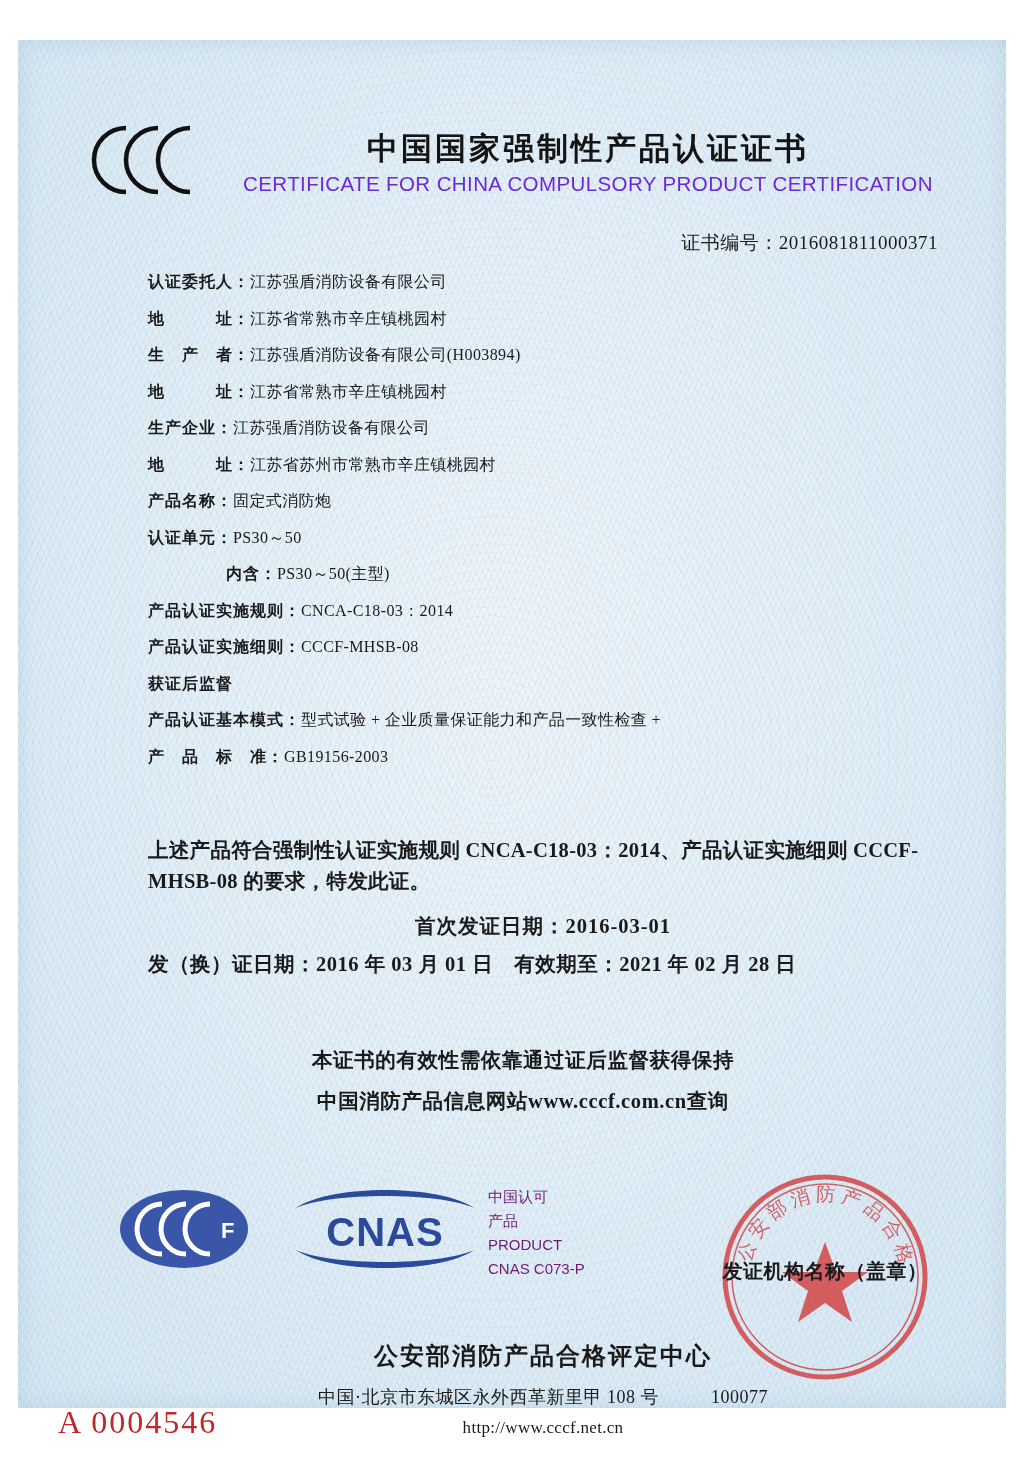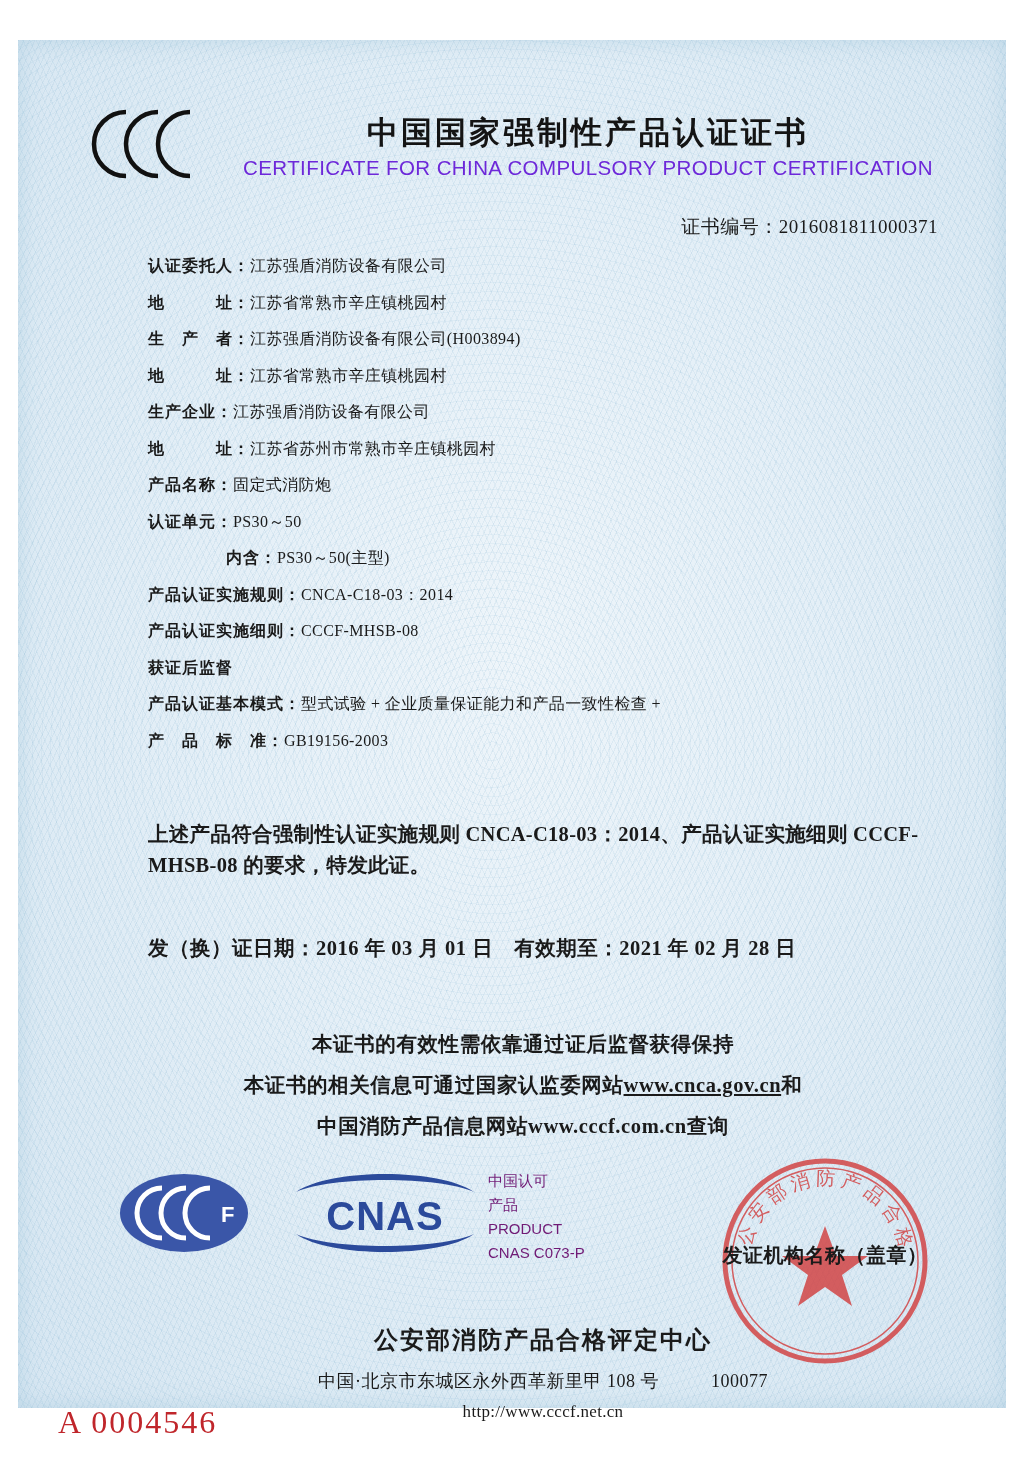--- a/index.html
+++ b/index.html
@@ -37,21 +37,21 @@
     left: 18px;
     top: 40px;
     width: 988px;
     height: 1368px;
     box-shadow: inset 0 0 22px rgba(140,185,210,0.35);
     pointer-events: none;
   }
   .content {
     position: absolute;
     left: 18px;
-    top: 24px;
+    top: 40px;
     width: 852px;
     height: 1368px;
     color: #1a1a1a;
   }
 
   
   .ccc-logo {
     position: absolute;
     left: 62px;
     top: 78px;
@@ -331,27 +331,25 @@
         <span class="val">型式试验 + 企业质量保证能力和产品一致性检查 +</span>
       </div>
       <div class="row">
         <span class="lbl">产　品　标　准：</span>
         <span class="val">GB19156-2003</span>
       </div>
     </div>
 
     <div class="flow para-statement">上述产品符合强制性认证实施规则 CNCA-C18-03：2014、产品认证实施细则 CCCF-MHSB-08 的要求，特发此证。</div>
 
+    <div class="first-issue">首次发证日期：2016-03-01</div>
     <div class="issue-line">发（换）证日期：2016 年 03 月 01 日　有效期至：2021 年 02 月 28 日</div>
 
     <div class="notes">
       <div>本证书的有效性需依靠通过证后监督获得保持</div>
-      <div>
-        <span>本证书的相关信息可通过国家认监委网站</span><span class="u">www.cnca.gov.cn</span><span>和</span>
-      </div>
       <div>
         <span>中国消防产品信息网站</span><span>www.cccf.com.cn</span><span>查询</span>
       </div>
     </div>
 
     <div class="cccf-mark">
       <svg viewBox="0 0 132 82" width="132" height="82" aria-hidden="true">
         <ellipse cx="66" cy="41" rx="64" ry="39" fill="#3a56a8"></ellipse>
         <g fill="none" stroke="#ffffff" stroke-width="5">
           <path d="M44 16 A24 24 0 1 0 44 66"></path>

